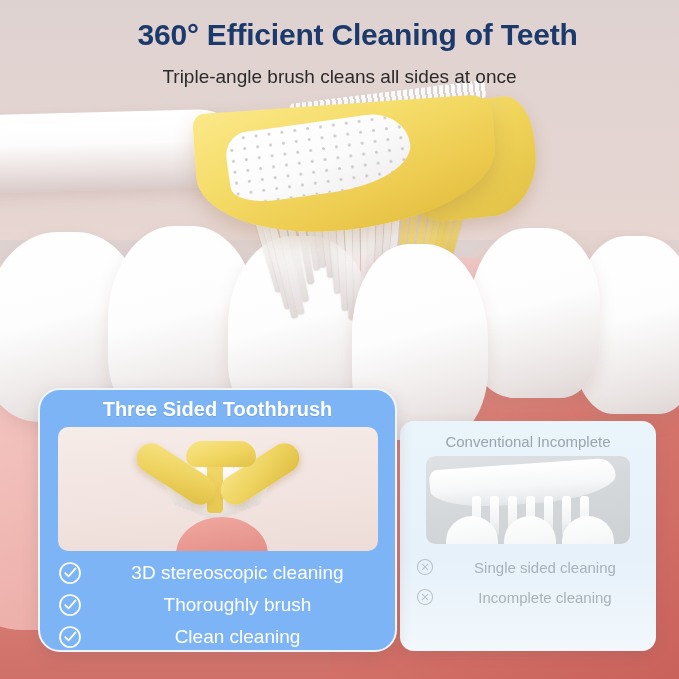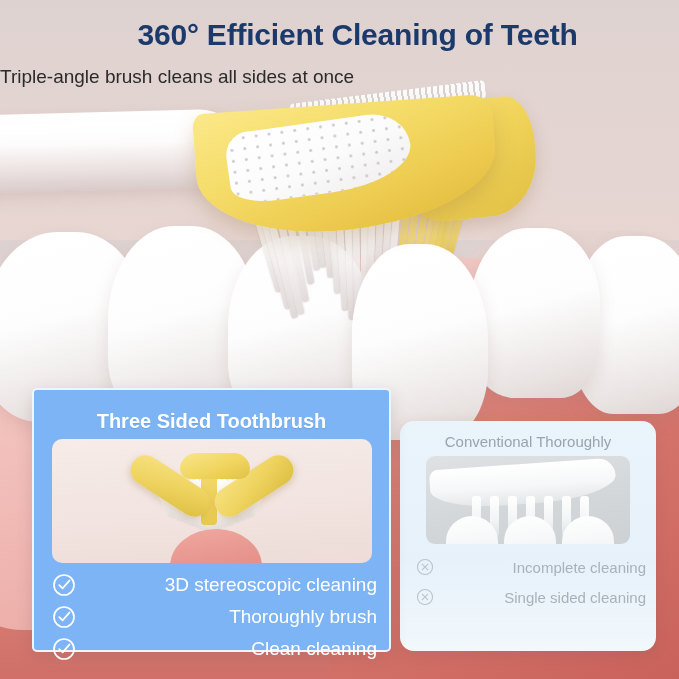--- a/index.html
+++ b/index.html
@@ -181,21 +181,21 @@
     font-size: 30px;
     font-weight: bold;
     letter-spacing: -0.2px;
     color: #1b3a6b;
     padding-left: 36px;
   }
   .subhead {
     position: absolute;
     left: 0; top: 66px;
     width: 679px;
-    text-align: left;
+    text-align: center;
     font-size: 19px;
     color: #2b2b2b;
   }
 
   
   .card-conventional {
     position: absolute;
     left: 400px; top: 421px;
     width: 256px; height: 230px;
     background: linear-gradient(180deg, #eaf4fb 0%, #e6f1fa 60%, #f2f8fc 100%);
@@ -240,36 +240,36 @@
     border-radius: 50% 50% 30% 30% / 60% 60% 30% 30%;
   }
 
   .bullet-row {
     display: flex;
     align-items: center;
     gap: 10px;
     height: 30px;
     padding-left: 6px;
   }
-  .bullet-row .bullet-text { flex: 1; text-align: right; }
+  .bullet-row .bullet-text { flex: 1; text-align: center; }
 
   .conv-bullet .bullet-text {
     font-size: 15px;
     color: #a8b2ba;
   }
 
   .card-three-sided {
     position: absolute;
-    left: 32px; top: 388px;
+    left: 38px; top: 388px;
     width: 359px; height: 264px;
     background: #7db4f5;
     border: 2px solid #eef5fd;
-    border-radius: 5px;
+    border-radius: 22px;
     box-shadow: 0 5px 16px rgba(120,90,90,0.2);
-    padding: 20px 12px 8px 12px;
+    padding: 8px 12px 8px 12px;
   }
   .ts-title {
     text-align: center;
     font-size: 20px;
     font-weight: bold;
     color: #ffffff;
     margin-bottom: 6px;
     text-shadow: 0 1px 1px rgba(60,110,170,0.25);
   }
   .ts-photo {
@@ -386,50 +386,50 @@
           <div class="pad-dots"></div>
         </div>
       </div>
     </div>
   </div>
 
   <div class="headline">360° Efficient Cleaning of Teeth</div>
   <div class="subhead">Triple-angle brush cleans all sides at once</div>
 
   <div class="card-conventional">
-    <div class="conv-title">Conventional Thoroughly</div>
+    <div class="conv-title">Conventional Incomplete</div>
 
     <div class="conv-photo">
       <div class="conv-brush-head"></div>
       <div class="conv-bristle" style="left:46px;"></div>
       <div class="conv-bristle" style="left:64px;"></div>
       <div class="conv-bristle" style="left:82px;"></div>
       <div class="conv-bristle" style="left:100px;"></div>
       <div class="conv-bristle" style="left:118px;"></div>
       <div class="conv-bristle" style="left:136px;"></div>
       <div class="conv-bristle" style="left:154px;"></div>
       <div class="conv-tooth" style="left:20px;"></div>
       <div class="conv-tooth" style="left:78px;"></div>
       <div class="conv-tooth" style="left:136px;"></div>
     </div>
 
     <div class="bullet-row conv-bullet">
       <svg class="icon-x" width="18" height="18" viewBox="0 0 20 20">
         <circle cx="10" cy="10" r="8.4" fill="none" stroke="#b9c3ca" stroke-width="1.2"></circle>
         <path d="M6.6 6.6 L13.4 13.4 M13.4 6.6 L6.6 13.4" stroke="#b9c3ca" stroke-width="1.2" fill="none"></path>
       </svg>
-      <span class="bullet-text">Incomplete cleaning</span>
+      <span class="bullet-text">Single sided cleaning</span>
     </div>
 
     <div class="bullet-row conv-bullet">
       <svg class="icon-x" width="18" height="18" viewBox="0 0 20 20">
         <circle cx="10" cy="10" r="8.4" fill="none" stroke="#b9c3ca" stroke-width="1.2"></circle>
         <path d="M6.6 6.6 L13.4 13.4 M13.4 6.6 L6.6 13.4" stroke="#b9c3ca" stroke-width="1.2" fill="none"></path>
       </svg>
-      <span class="bullet-text">Single sided cleaning</span>
+      <span class="bullet-text">Incomplete cleaning</span>
     </div>
 
   </div>
 
   <div class="card-three-sided">
     <div class="ts-title">Three Sided Toothbrush</div>
 
     <div class="ts-photo">
       <div id="tsBristles">
           <div class="ts-bristle" style="left: 108px; top: 40px; height: 40px; transform: rotate(-26deg); opacity: 0.88;"></div>

